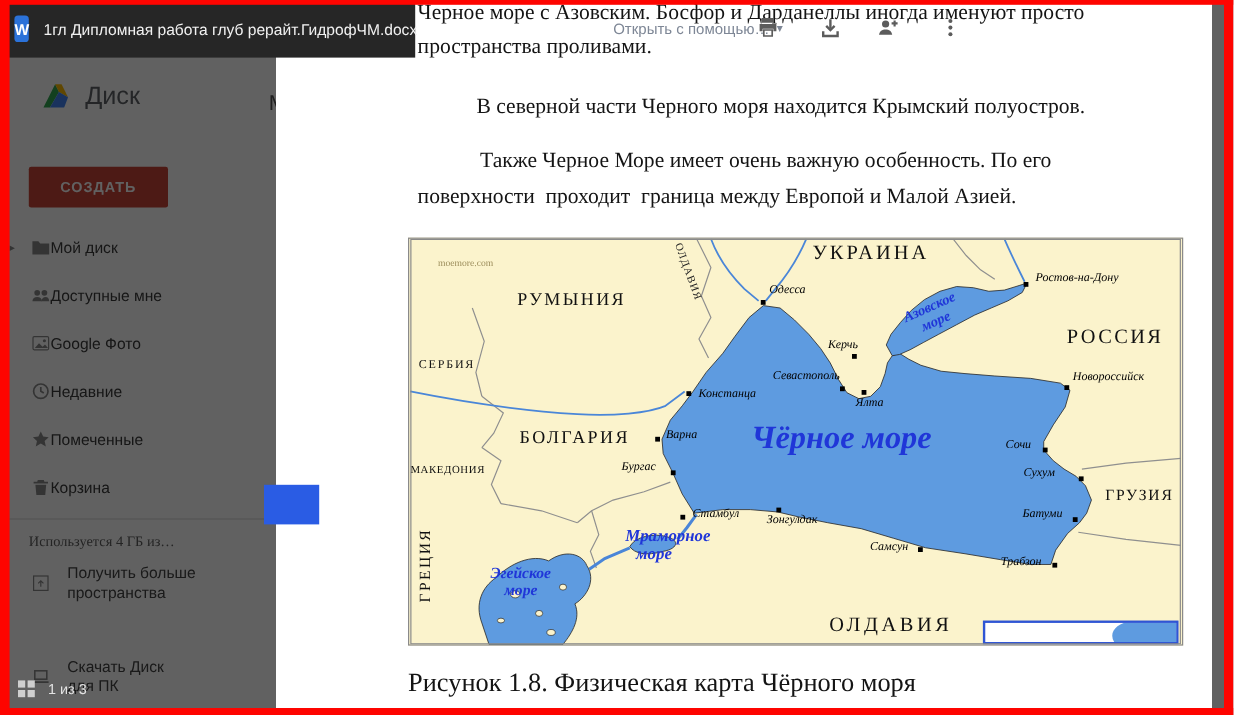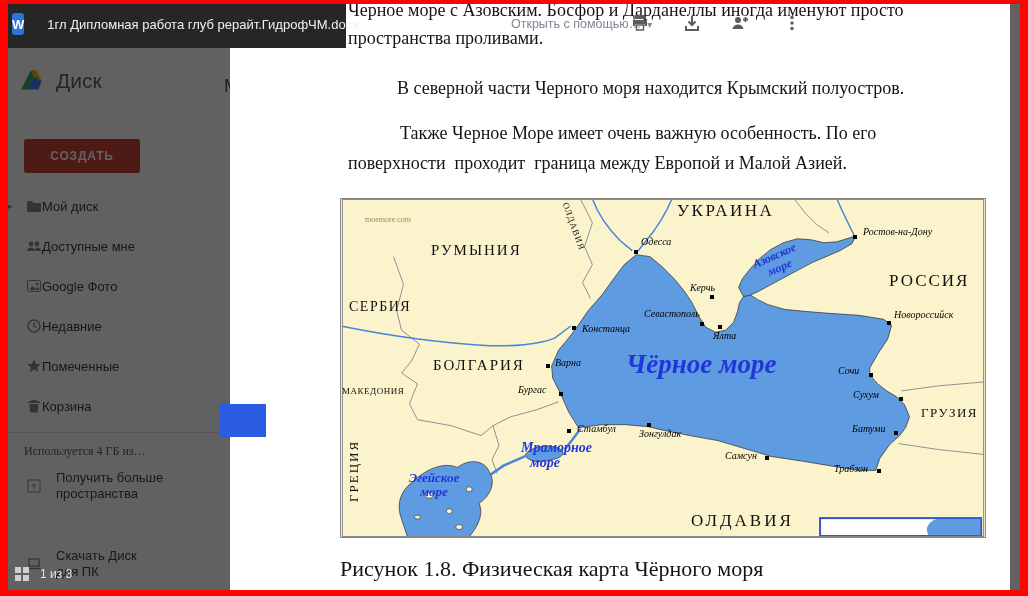--- a/index.html
+++ b/index.html
@@ -7,39 +7,39 @@
 
   
   .frame{position:absolute;background:#fe0400;z-index:40;}
   .frame.t{left:0;top:0;width:1028px;height:4px;}
   .frame.b{left:0;bottom:0;width:1028px;height:6px;}
   .frame.l{left:0;top:0;width:8px;height:596px;}
   .frame.r{right:0;top:0;width:8px;height:596px;}
 
   
   .drive{position:absolute;inset:0;background:#fff;z-index:0;}
-  .drive-logo{position:absolute;left:18px;top:68px;display:flex;align-items:center;gap:10px;}
+  .drive-logo{position:absolute;left:33px;top:68px;display:flex;align-items:center;gap:10px;}
   .drive-logo .nm{font-size:21px;color:#5f6368;}
   .partial-m{position:absolute;left:224px;top:76px;font-size:18px;color:#555;}
   .create{position:absolute;left:24px;top:139px;width:116px;height:34px;background:#cb4437;border:none;border-radius:2px;color:#fff;font-size:12px;font-weight:bold;letter-spacing:.8px;font-family:"Liberation Sans",sans-serif;}
   .sitem{position:absolute;left:0;width:228px;height:36px;display:flex;align-items:center;}
   .sitem .arrow{width:14px;margin-left:8px;font-size:9px;color:#8a8a8a;}
   .sitem .sp{width:14px;margin-left:8px;}
   .sitem svg{margin-left:4px;}
   .sitem .slabel{margin-left:0;font-size:13px;color:#3c3c3c;}
   .sitem .two{margin-left:14px;font-size:13px;color:#444;line-height:16px;}
   .divider{position:absolute;left:0;top:432px;width:230px;height:1px;background:#dcdcdc;}
   .quota{position:absolute;left:24px;top:444px;font-size:12px;color:#5f5f5f;font-family:Liberation Serif, serif;}
 
   .dim{position:absolute;inset:0;background:rgba(0,0,0,.62);z-index:1;}
 
   
   .header{position:absolute;left:0;top:0;width:346px;height:48px;background:#262626;z-index:3;display:flex;align-items:center;}
   .wbadge{width:22px;height:22px;margin-left:12px;background:#2b72d9;border-radius:3px;color:#fff;font-size:13px;font-weight:bold;display:flex;align-items:center;justify-content:center;}
-  .doctitle{margin-left:23px;font-size:13px;color:#f1f1f1;white-space:nowrap;}
+  .doctitle{margin-left:12px;font-size:13px;color:#f1f1f1;white-space:nowrap;}
   .controls{position:absolute;top:0;left:0;width:1028px;height:48px;z-index:3;pointer-events:none;}
   .controls>*{pointer-events:auto;}
   .openwith{position:absolute;left:505px;top:16px;font-size:12.5px;color:#7e8796;background:none;border:none;display:flex;gap:6px;align-items:center;font-family:"Liberation Sans",sans-serif;}
   .icbtn{position:absolute;top:13px;background:none;border:none;padding:0;}
   .pager{position:absolute;left:14px;top:566px;z-index:3;display:flex;align-items:center;gap:10px;}
   .pager .plabel{font-size:12px;color:#e3e3e3;}
   .bluefrag{position:absolute;left:220px;top:404px;width:46px;height:33px;background:#2a5ce4;z-index:3;}
 
   
   .page{position:absolute;left:230px;top:0;width:780px;height:596px;background:#fff;z-index:2;font-family:"Liberation Serif",serif;color:#141414;}
@@ -211,21 +211,21 @@
           <path d="M598,322 L642,322 L642,338 L590,338 C586,331 590,325 598,322 Z" fill="#5E9BE0"></path>
         </g>
         <rect x="0.5" y="0.5" width="645" height="339" fill="none" stroke="#8a8a8a"></rect>
       </svg>
 
       <span class="wmark">moemore.com</span>
       <span class="moldova">ОЛДАВИЯ</span>
 
       <div class="country" style="left:336px;top:3px;font-size:17px;letter-spacing:2.5px">УКРАИНА</div>
       <div class="country" style="left:90px;top:44px;font-size:15px;letter-spacing:2px">РУМЫНИЯ</div>
-      <div class="country" style="left:8px;top:101px;font-size:14px;letter-spacing:1.5px">СЕРБИЯ</div>
+      <div class="country" style="left:8px;top:101px;font-size:10px;letter-spacing:1.5px">СЕРБИЯ</div>
       <div class="country" style="left:92px;top:159px;font-size:15px;letter-spacing:2px">БОЛГАРИЯ</div>
       <div class="country" style="left:1px;top:188px;font-size:9px;letter-spacing:.5px">МАКЕДОНИЯ</div>
       <div class="country greece" style="left:6px;top:303px;font-size:13px;letter-spacing:2px">ГРЕЦИЯ</div>
       <div class="country" style="left:350px;top:313px;font-size:17px;letter-spacing:3px">ОЛДАВИЯ</div>
       <div class="country" style="left:548px;top:73px;font-size:17px;letter-spacing:2px">РОССИЯ</div>
       <div class="country" style="left:580px;top:207px;font-size:13px;letter-spacing:1.5px">ГРУЗИЯ</div>
 
       <div class="sea-label" style="left:285px;top:151px;font-size:27px">Чёрное море</div>
       <div class="sea-label" style="left:404px;top:50px;width:64px;font-size:12px;transform:rotate(-24deg)">Азовское море</div>
       <div class="sea-label" style="left:54px;top:272px;width:78px;font-size:13px">Эгейское море</div>

